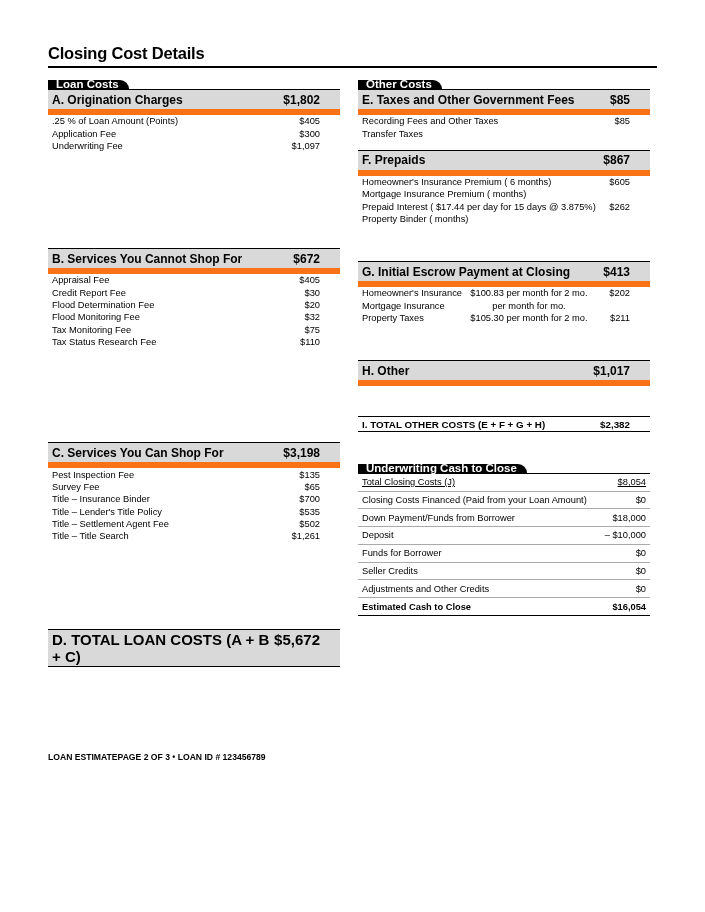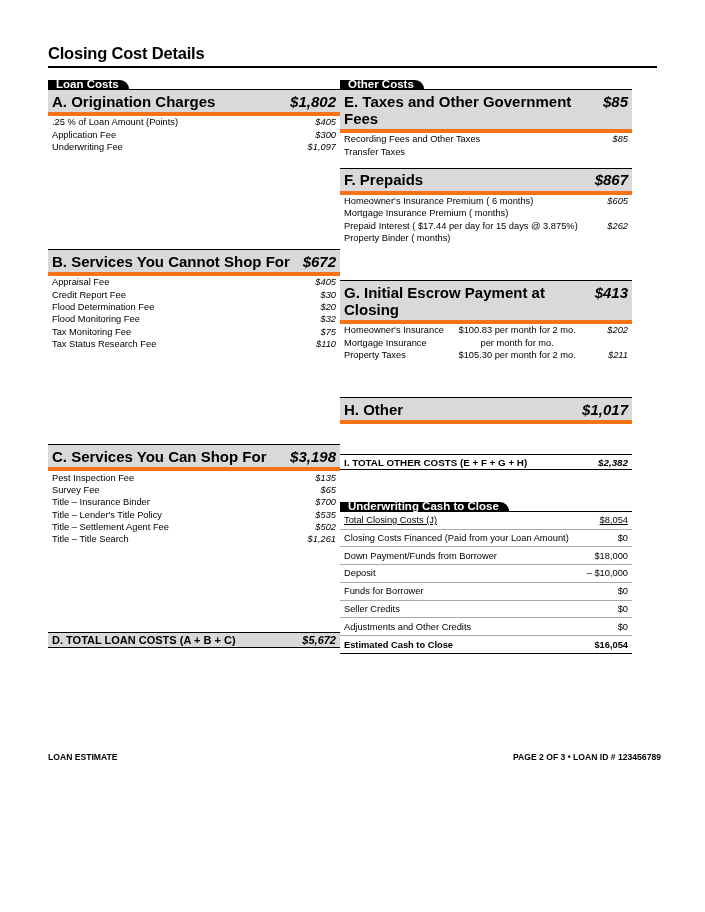--- a/index.html
+++ b/index.html
@@ -29,20 +29,21 @@
     letter-spacing: -0.2px;
     padding-bottom: 3px;
   }
   .title-rule {
     border-bottom: 2px solid #000;
     margin-bottom: 12px;
   }
   
   .columns {
     display: flex;
+    gap: 18px;
   }
   .col-left { width: 292px; }
   .col-right { width: 292px; }
 
   
   .tab {
     background: #000;
     color: #fff;
     font-weight: bold;
     font-size: 11.5px;
@@ -59,34 +60,34 @@
     border-collapse: collapse;
     font-size: 9.3px;
   }
   table.sec td {
     padding: 1.2px 0 1.2px 0;
     vertical-align: top;
   }
   .sec .hdr td {
     background: #d9d9d9;
     font-weight: bold;
-    font-size: 15px;
+    font-size: 12px;
     padding: 2.5px 4px 2.5px 4px;
     border-top: 1px solid #000;
-    border-bottom: 4px solid #f97316;
+    border-bottom: 6px solid #f97316;
   }
   .sec .hdr td.amt { text-align: right; }
   .sec td.lbl { padding-left: 4px; }
-  .sec td.amt { text-align: right; padding-right: 4px; white-space: nowrap; font-style: italic; }
+  .sec td.amt { text-align: right; padding-right: 20px; white-space: nowrap; }
   .sec td.mid { text-align: center; white-space: nowrap; padding-right: 6px;}
 
   .totalbar td {
     background: #d9d9d9;
     font-weight: bold;
-    font-size: 11px;
+    font-size: 15px;
     padding: 3.5px 4px;
     border-top: 1px solid #000;
     border-bottom: 1px solid #000;
   }
   .totalbar td.amt { text-align: right; }
 
   .plainbar td {
     font-weight: bold;
     font-size: 9.8px;
     padding: 3.5px 4px;
@@ -113,21 +114,20 @@
   }
   .spacer-md { height: 30px; }
 
   
   .footer {
     position: absolute;
     left: 48px;
     right: 44px;
     bottom: 18px;
     display: flex;
-    justify-content: space-between;
     font-size: 8.6px;
     font-weight: bold;
   }
   .gap-a { height: 96px; }
   .gap-b { height: 94px; }
   .gap-c { height: 86px; }
   .gap-r1 { height: 22px; }
   .gap-r2 { height: 36px; }
   .gap-r3 { height: 36px; }
   .gap-r4 { height: 10px; }

